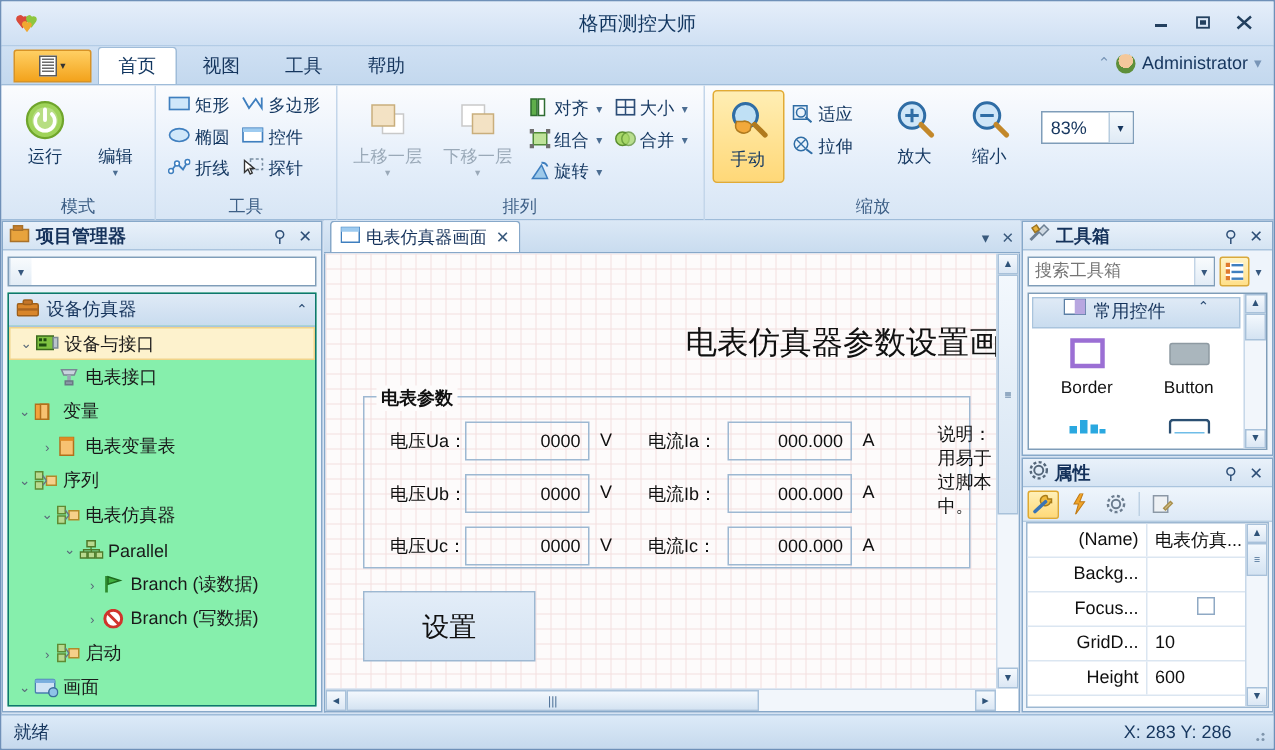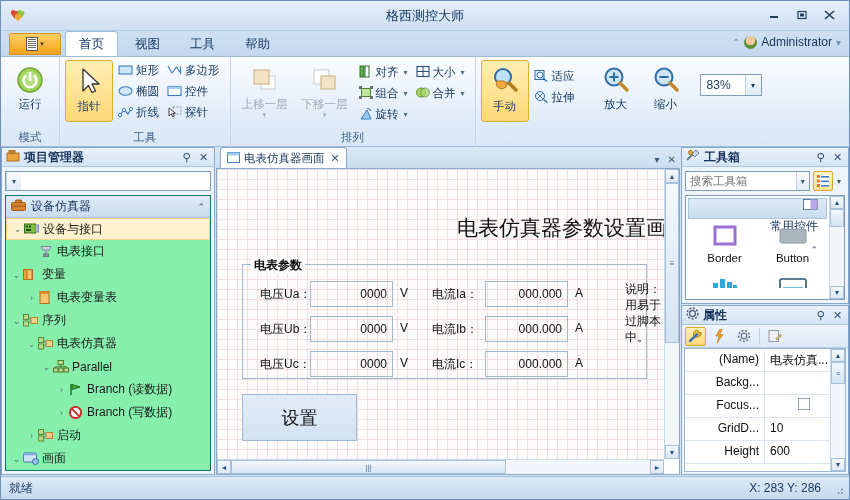--- a/index.html
+++ b/index.html
@@ -149,23 +149,23 @@
   .sbtn { background:linear-gradient(#f5f9fd,#dbe7f4); border:1px solid #a8c1da;
           display:flex; align-items:center; justify-content:center; font-size:7px; color:#2f5379; }
   .thumb { background:linear-gradient(#f3f8fd,#d4e3f2); border:1px solid #a8c1da;
            display:flex; align-items:center; justify-content:center; }
 
   
   .rightcol { width:168px; display:flex; flex-direction:column; }
   .tbx { height:157px; }
   .tbxlist { flex:1; margin:0 3px 3px 3px; background:#fff; border:1px solid #7f9db9;
              position:relative; overflow:hidden; }
-  .catbar { height:21px; margin:2px; display:flex; align-items:flex-end; gap:5px; padding:0 8px;
+  .catbar { height:21px; margin:2px; display:flex; align-items:flex-start; gap:5px; padding:0 20px;
             background:linear-gradient(#dfeaf6,#c9dcef); border:1px solid #a9c4dd;
-            font-size:12px; color:#14325a;flex-direction:column; }
+            font-size:12px; color:#14325a; }
   .catbar .sp{flex:1;}
   .tbxitems { display:flex; padding:4px 2px 0 6px; gap:14px; flex-wrap:wrap;justify-content:center; }
   .tbxitem { width:54px; display:flex; flex-direction:column; align-items:center; gap:3px;
              font-size:11.5px; color:#101010; }
 
   .props { flex:1; }
   .proptool { height:23px; display:flex; align-items:center; gap:3px; padding:0 3px;
               background:linear-gradient(#eef5fc,#dde9f6); border-bottom:1px solid #b6cde2; }
   .ptbtn { width:21px; height:19px; display:flex; align-items:center; justify-content:center;
            border:1px solid transparent; border-radius:2px; }
@@ -251,34 +251,31 @@
           <span class="ico">
             <svg width="30" height="30" viewBox="0 0 30 30">
               <circle cx="15" cy="15" r="12" fill="#9fd35a" stroke="#6fa52c" stroke-width="1.5"></circle>
               <circle cx="15" cy="15" r="8.5" fill="#fff" opacity=".25"></circle>
               <path d="M15 8 L15 15" stroke="#fff" stroke-width="2.6" stroke-linecap="round"></path>
               <path d="M10.5 11 A6.5 6.5 0 1 0 19.5 11" stroke="#fff" stroke-width="2.4" fill="none" stroke-linecap="round"></path>
             </svg>
           </span>
           <span class="lbl">运行</span>
         </div>
+        <div class="bigbtn" style="width:42px">
+          <span class="ico" style="height:30px"></span>
+          <span class="lbl">编辑</span>
+          <span style="font-size:7px;color:#4b6d92;margin-top:-3px">▾</span>
+        </div>
       </div>
       <div class="gtitle">模式</div>
     </div>
 
     <div class="grp">
       <div class="grow">
-        <div class="bigbtn sel" style="height:62px;justify-content:flex-start">
-          <span class="ico">
-            <svg width="30" height="32" viewBox="0 0 30 32">
-              <path d="M9 4 L9 26 L14.5 20.5 L18 27.5 L21.5 25.8 L18 19 L25 19 Z" fill="#fff" stroke="#333" stroke-width="1.3" stroke-linejoin="round"></path>
-            </svg>
-          </span>
-          <span class="lbl">指针</span>
-        </div>
         <div class="twocol">
           <div class="col">
             <div class="smallitem">
               <span>
                 <svg width="15" height="12">
                     <rect x="1" y="2" width="13" height="8" fill="#cfe7fa" stroke="#3f7fbf" stroke-width="1.1"></rect>
                   </svg>
               </span>
               <span>矩形</span>
             </div>
@@ -472,20 +469,21 @@
               <path d="M20 18 L27 25" stroke="#c3882a" stroke-width="3.5" stroke-linecap="round"></path>
             </svg>
           </span>
           <span class="lbl">缩小</span>
         </div>
         <div class="zoomcombo">
           <span>83%</span>
           <span class="dbtn">▾</span>
         </div>
       </div>
+      <div class="gtitle" style="left:0;width:225px">缩放</div>
     </div>
   </div>
 
   <div class="work">
 
     <div class="panel pm">
       <div class="phdr">
         <span>
           <svg width="14" height="13">
               <rect x="1" y="4" width="12" height="8" fill="#e8a33d" stroke="#a9722a"></rect>

